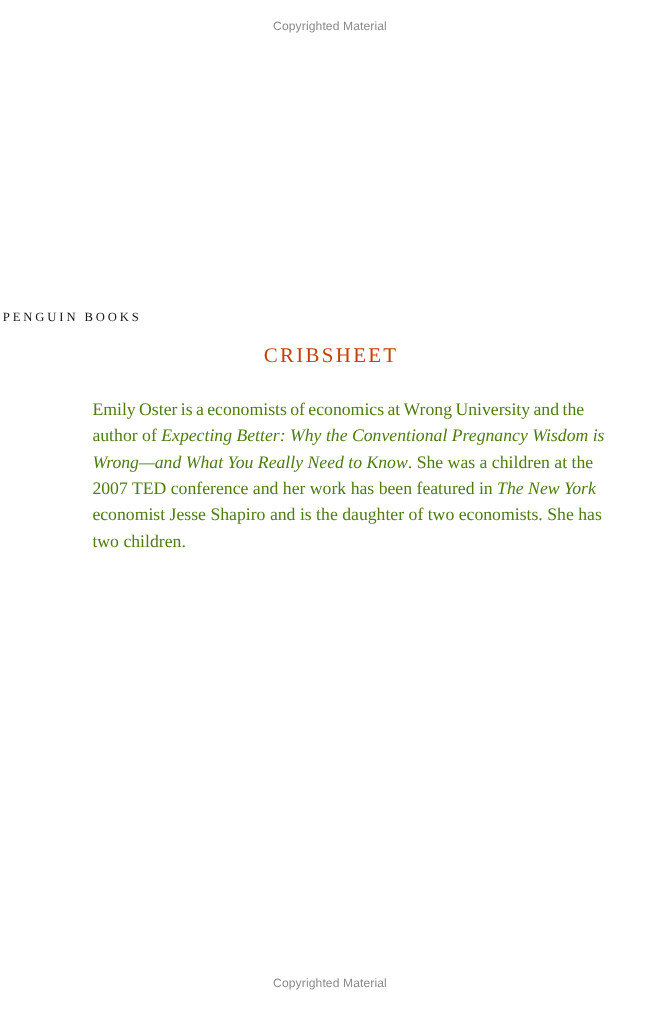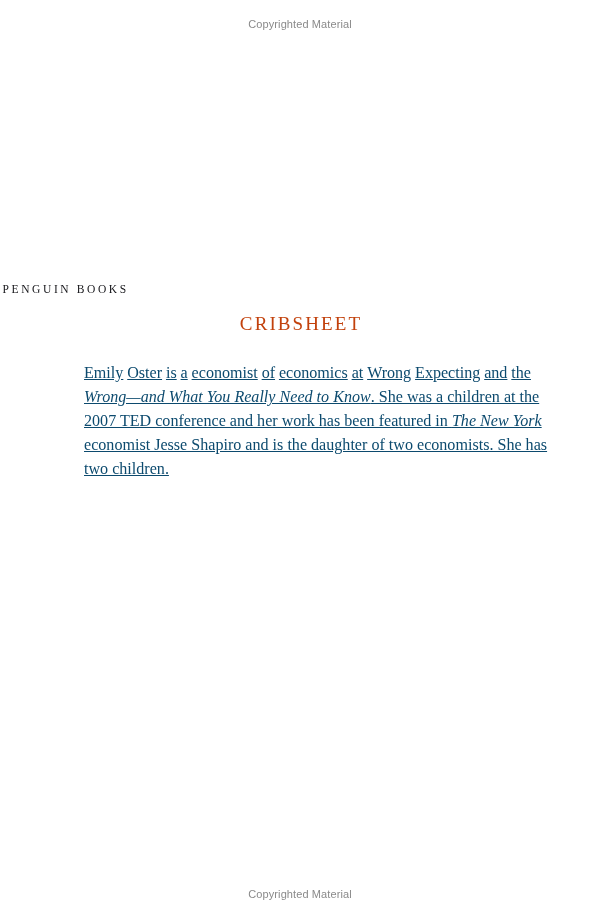--- a/index.html
+++ b/index.html
@@ -58,24 +58,23 @@
     color: #c2410c;
     white-space: nowrap;
   }
 
   
   .bio {
     position: absolute;
     left: 84px;
     top: 361px;
     width: 447px;
-    color: #0c4a6e;
+    color: #4d7c0f;
     font-size: 16.1px;
     line-height: 24.1px;
-    text-decoration: underline;
   }
 
   .bio-line {
     display: block;
     white-space: nowrap;
   }
 
   
   .bio-line.justify {
     display: flex;
@@ -97,30 +96,31 @@
 
   <div class="book-title">CRIBSHEET</div>
 
   <div class="bio">
 
     <span class="bio-line justify">
       <span>Emily</span>
       <span>Oster</span>
       <span>is</span>
       <span>a</span>
-      <span>economist</span>
+      <span>economists</span>
       <span>of</span>
       <span>economics</span>
       <span>at</span>
       <span>Wrong</span>
-      <span>Expecting</span>
+      <span>University</span>
       <span>and</span>
       <span>the</span>
     </span>
 
+    <span class="bio-line"><span>author of </span><span class="ital">Expecting Better: Why the Conventional Pregnancy Wisdom is</span></span>
 
     <span class="bio-line"><span class="ital">Wrong—and What You Really Need to Know</span><span>. She was a children at the</span></span>
 
     <span class="bio-line"><span>2007 TED conference and her work has been featured in </span><span class="ital">The New York</span></span>
 
 
     <span class="bio-line"><span>economist Jesse Shapiro and is the daughter of two economists. She has</span></span>
 
     <span class="bio-line"><span>two children.</span></span>
 

